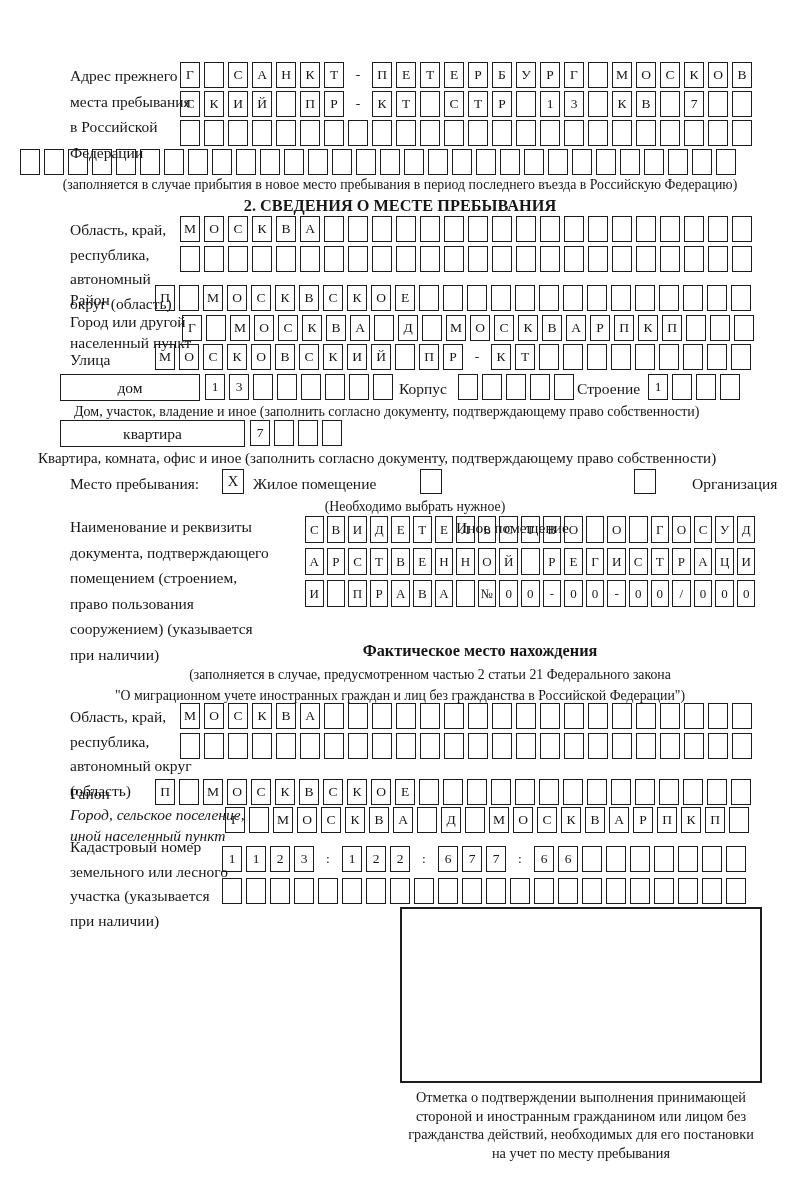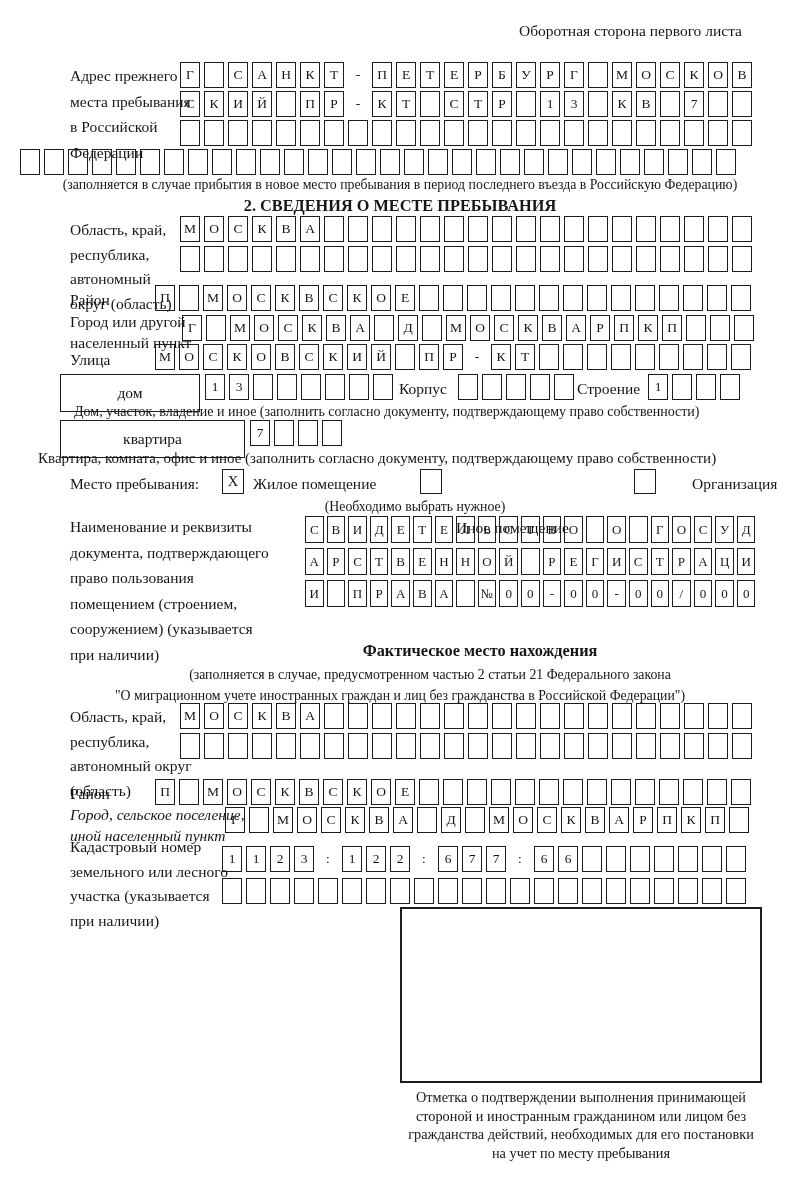--- a/index.html
+++ b/index.html
@@ -9,34 +9,33 @@
   .boxrow{display:flex;gap:4px;}
   .cell{box-sizing:border-box;flex:0 0 auto;width:20px;height:26px;border:1.8px solid #1d1d1d;
         display:flex;align-items:center;justify-content:center;font-size:13.5px;line-height:1;}
   .nobox{border-color:transparent;}
   .docrow{gap:3px;}
   .docrow .cell{width:18.6px;height:27px;font-size:13px;}
   .lbl{font-size:15.5px;line-height:25.5px;white-space:nowrap;}
   .lbl.tight{line-height:21px;}
   .note{font-size:13.8px;white-space:nowrap;}
   .ttl{font-weight:bold;font-size:16.3px;text-align:center;white-space:nowrap;}
-  .wbox{box-sizing:border-box;border:1.7px solid #1d1d1d;height:38px;display:flex;
+  .wbox{box-sizing:border-box;border:1.7px solid #1d1d1d;height:27px;display:flex;
         align-items:center;justify-content:center;font-size:15.5px;}
   .cb{box-sizing:border-box;width:22px;height:25px;border:1.8px solid #1d1d1d;display:flex;
       align-items:center;justify-content:center;font-size:14.5px;}
   .stampbox{box-sizing:border-box;border:2px solid #1d1d1d;background:#fff;}
   .cap{font-size:14.3px;line-height:18.5px;text-align:center;}
   .ctr{text-align:center;}
 </style>
 </head>
 <body>
 
 <div id="page">
 
-  <div class="abs note" style="top:22px;right:58px;font-size:15.5px;">Оборотная сторона первого листа</div>
 
   <div class="abs" style="top:63px;left:70px;">
     <div class="lbl">Адрес прежнего</div>
     <div class="lbl">места пребывания</div>
     <div class="lbl">в Российской</div>
     <div class="lbl">Федерации</div>
   </div>
   <div class="abs boxrow" style="top:62px;left:180px;">
       <span class="cell">Г</span>
       <span class="cell"></span>
@@ -341,22 +340,22 @@
   <div class="abs lbl" style="top:471px;left:253px;">Жилое помещение</div>
   <div class="abs cb" style="top:469px;left:420px;"></div>
   <div class="abs lbl" style="top:471px;left:456px;margin-top:44px;">Иное помещение</div>
   <div class="abs cb" style="top:469px;left:634px;"></div>
   <div class="abs lbl" style="top:471px;left:692px;">Организация</div>
   <div class="abs note ctr" style="top:499px;left:30px;right:0;">(Необходимо выбрать нужное)</div>
 
   <div class="abs" style="top:514px;left:70px;">
     <div class="lbl">Наименование и реквизиты</div>
     <div class="lbl">документа, подтверждающего</div>
+    <div class="lbl">помещением (строением,</div>
     <div class="lbl">право пользования</div>
-    <div class="lbl">помещением (строением,</div>
     <div class="lbl">сооружением) (указывается</div>
     <div class="lbl">при наличии)</div>
   </div>
   <div class="abs boxrow docrow" style="top:516px;left:305px;">
       <span class="cell">С</span>
       <span class="cell">В</span>
       <span class="cell">И</span>
       <span class="cell">Д</span>
       <span class="cell">Е</span>
       <span class="cell">Т</span>

